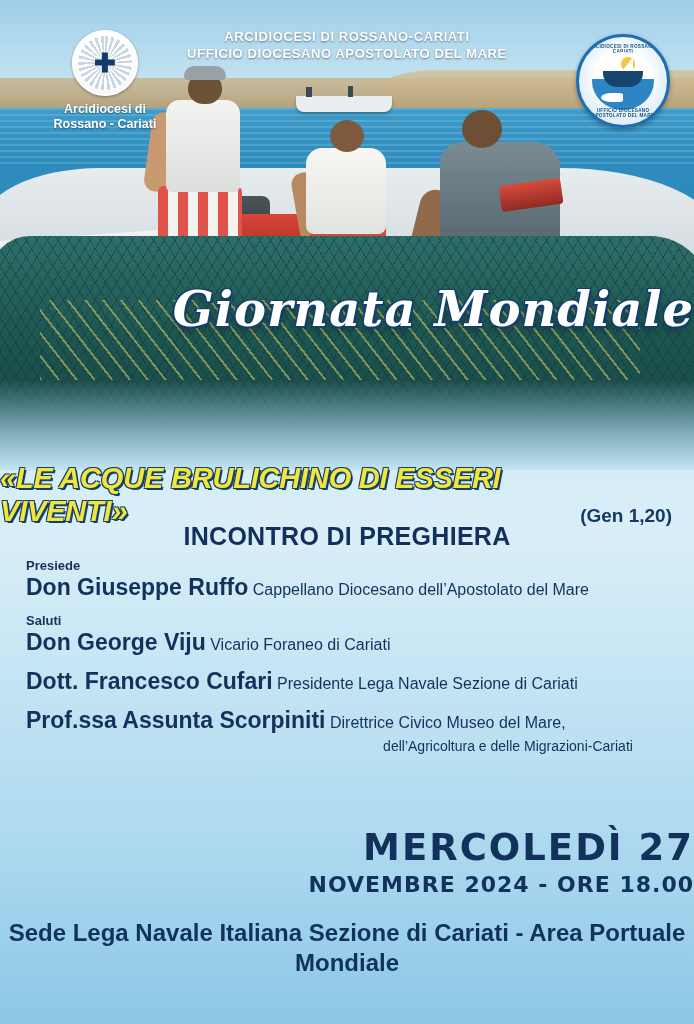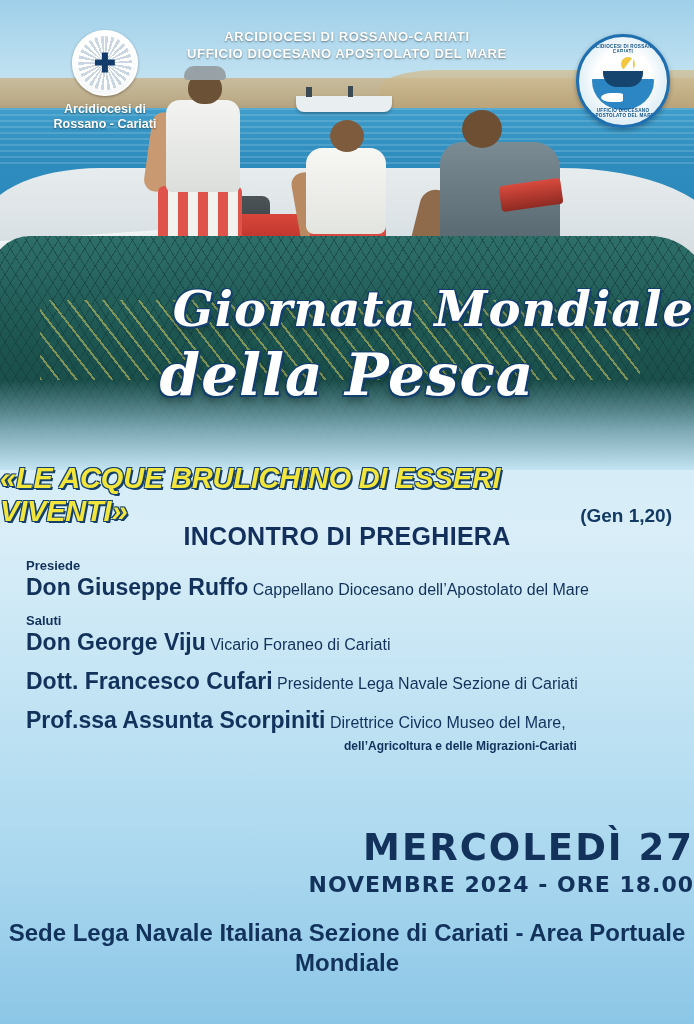--- a/index.html
+++ b/index.html
@@ -287,22 +287,22 @@
     line-height: 26px;
   }
   .person-name {
     font-size: 23px; font-weight: bold; color: #12325c;
   }
   .person-desc {
     font-size: 16px; color: #12325c; font-weight: normal;
   }
   .person-desc2 {
     display: block;
-    font-size: 12px; color: #12325c; font-weight: bold;
-    margin-left: 318px; line-height: 20px;
+    font-size: 14px; color: #12325c; font-weight: normal;
+    margin-left: 318px; line-height: 20px; text-align: center;
   }
 
   
   .date-wrap {
     position: absolute;
     left: 0; top: 826px; width: 694px; text-align: right;
   }
   .date-main {
     font-family: "DejaVu Sans", sans-serif;
     font-size: 37px; font-weight: bold; color: #12325c;
@@ -381,21 +381,20 @@
     <div class="inner"></div>
     <div class="sun"></div>
     <div class="sail"></div>
     <div class="boaticon"></div>
     <div class="fish"></div>
     <div class="ring-text-bottom">UFFICIO DIOCESANO APOSTOLATO DEL MARE</div>
   </div>
 
   <div class="title-wrap">
     <div class="script title-line1">Giornata Mondiale</div>
-    <div class="script title-line2">della Pesca</div>
   </div>
 
   <div class="quote">«LE ACQUE BRULICHINO DI ESSERI VIVENTI»</div>
   <div class="quote-ref">(Gen 1,20)</div>
 
   <div class="incontro">INCONTRO DI PREGHIERA</div>
 
   <div class="program">
 
     <div>

